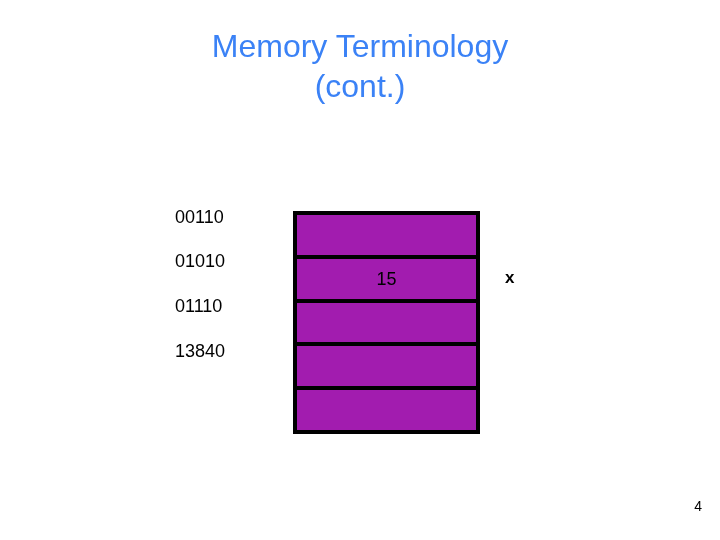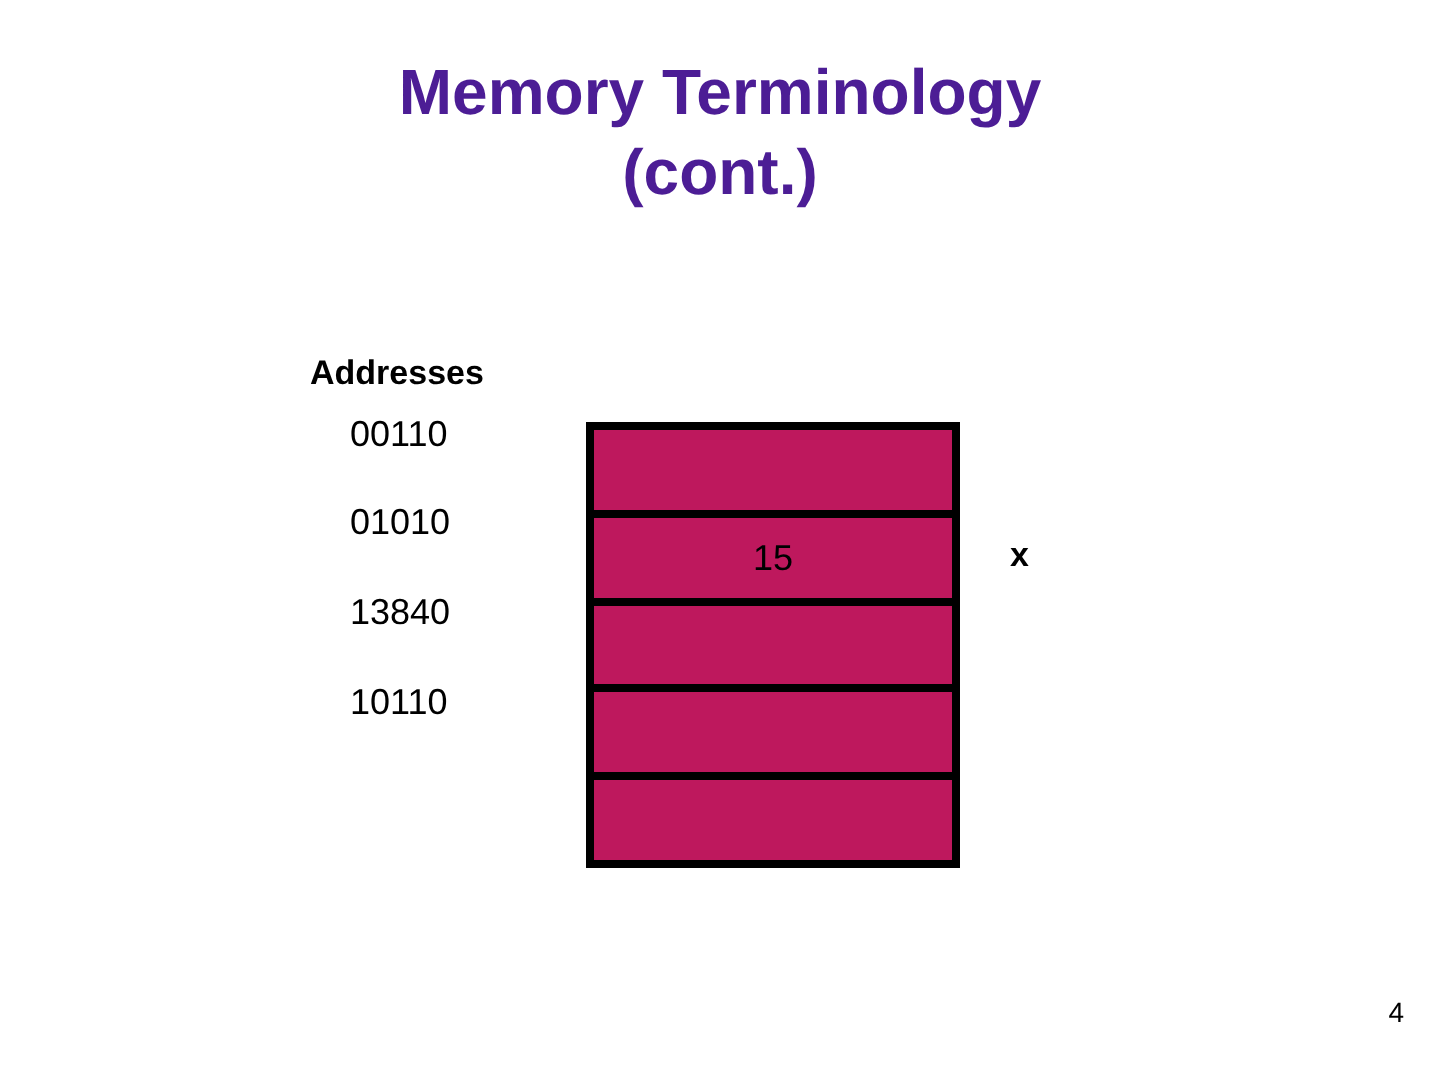--- a/index.html
+++ b/index.html
@@ -26,23 +26,23 @@
     position: absolute;
     left: 0;
     top: 26px;
     width: 720px;
     text-align: center;
     line-height: 1.26;
   }
   .title-line {
     display: block;
     font-size: 32px;
-    font-weight: 700;
+    font-weight: 400;
     letter-spacing: 0px;
-    color: #4c1d95;
+    color: #3b82f6;
   }
 
   
   .addresses-label {
     position: absolute;
     left: 155px;
     top: 177px;
     font-size: 17px;
     font-weight: bold;
     color: #000000;
@@ -80,21 +80,21 @@
   }
   .memory-row {
     flex: 1 1 0;
     box-sizing: border-box;
     border-bottom: 4px solid #000000;
     display: flex;
     align-items: center;
     justify-content: center;
     font-size: 18px;
     color: #000000;
-    background: #be185d;
+    background: #a21caf;
   }
   .memory-row:last-child {
     border-bottom: none;
   }
   .cell-value {
     font-size: 18px;
     font-weight: 400;
     line-height: 1;
   }
 
@@ -121,27 +121,26 @@
 </head>
 <body>
 
 <div class="slide">
 
   <div class="title-block">
     <span class="title-line">Memory Terminology</span>
     <span class="title-line">(cont.)</span>
   </div>
 
-  <div class="addresses-label">Addresses</div>
 
   <div class="address-list">
     <div class="address-item">00110</div>
     <div class="address-item">01010</div>
+    <div class="address-item">01110</div>
     <div class="address-item">13840</div>
-    <div class="address-item">10110</div>
   </div>
 
   <div class="memory-table">
     <div class="memory-row">
       <span class="cell-value"></span>
     </div>
     <div class="memory-row">
       <span class="cell-value">15</span>
     </div>
     <div class="memory-row">

